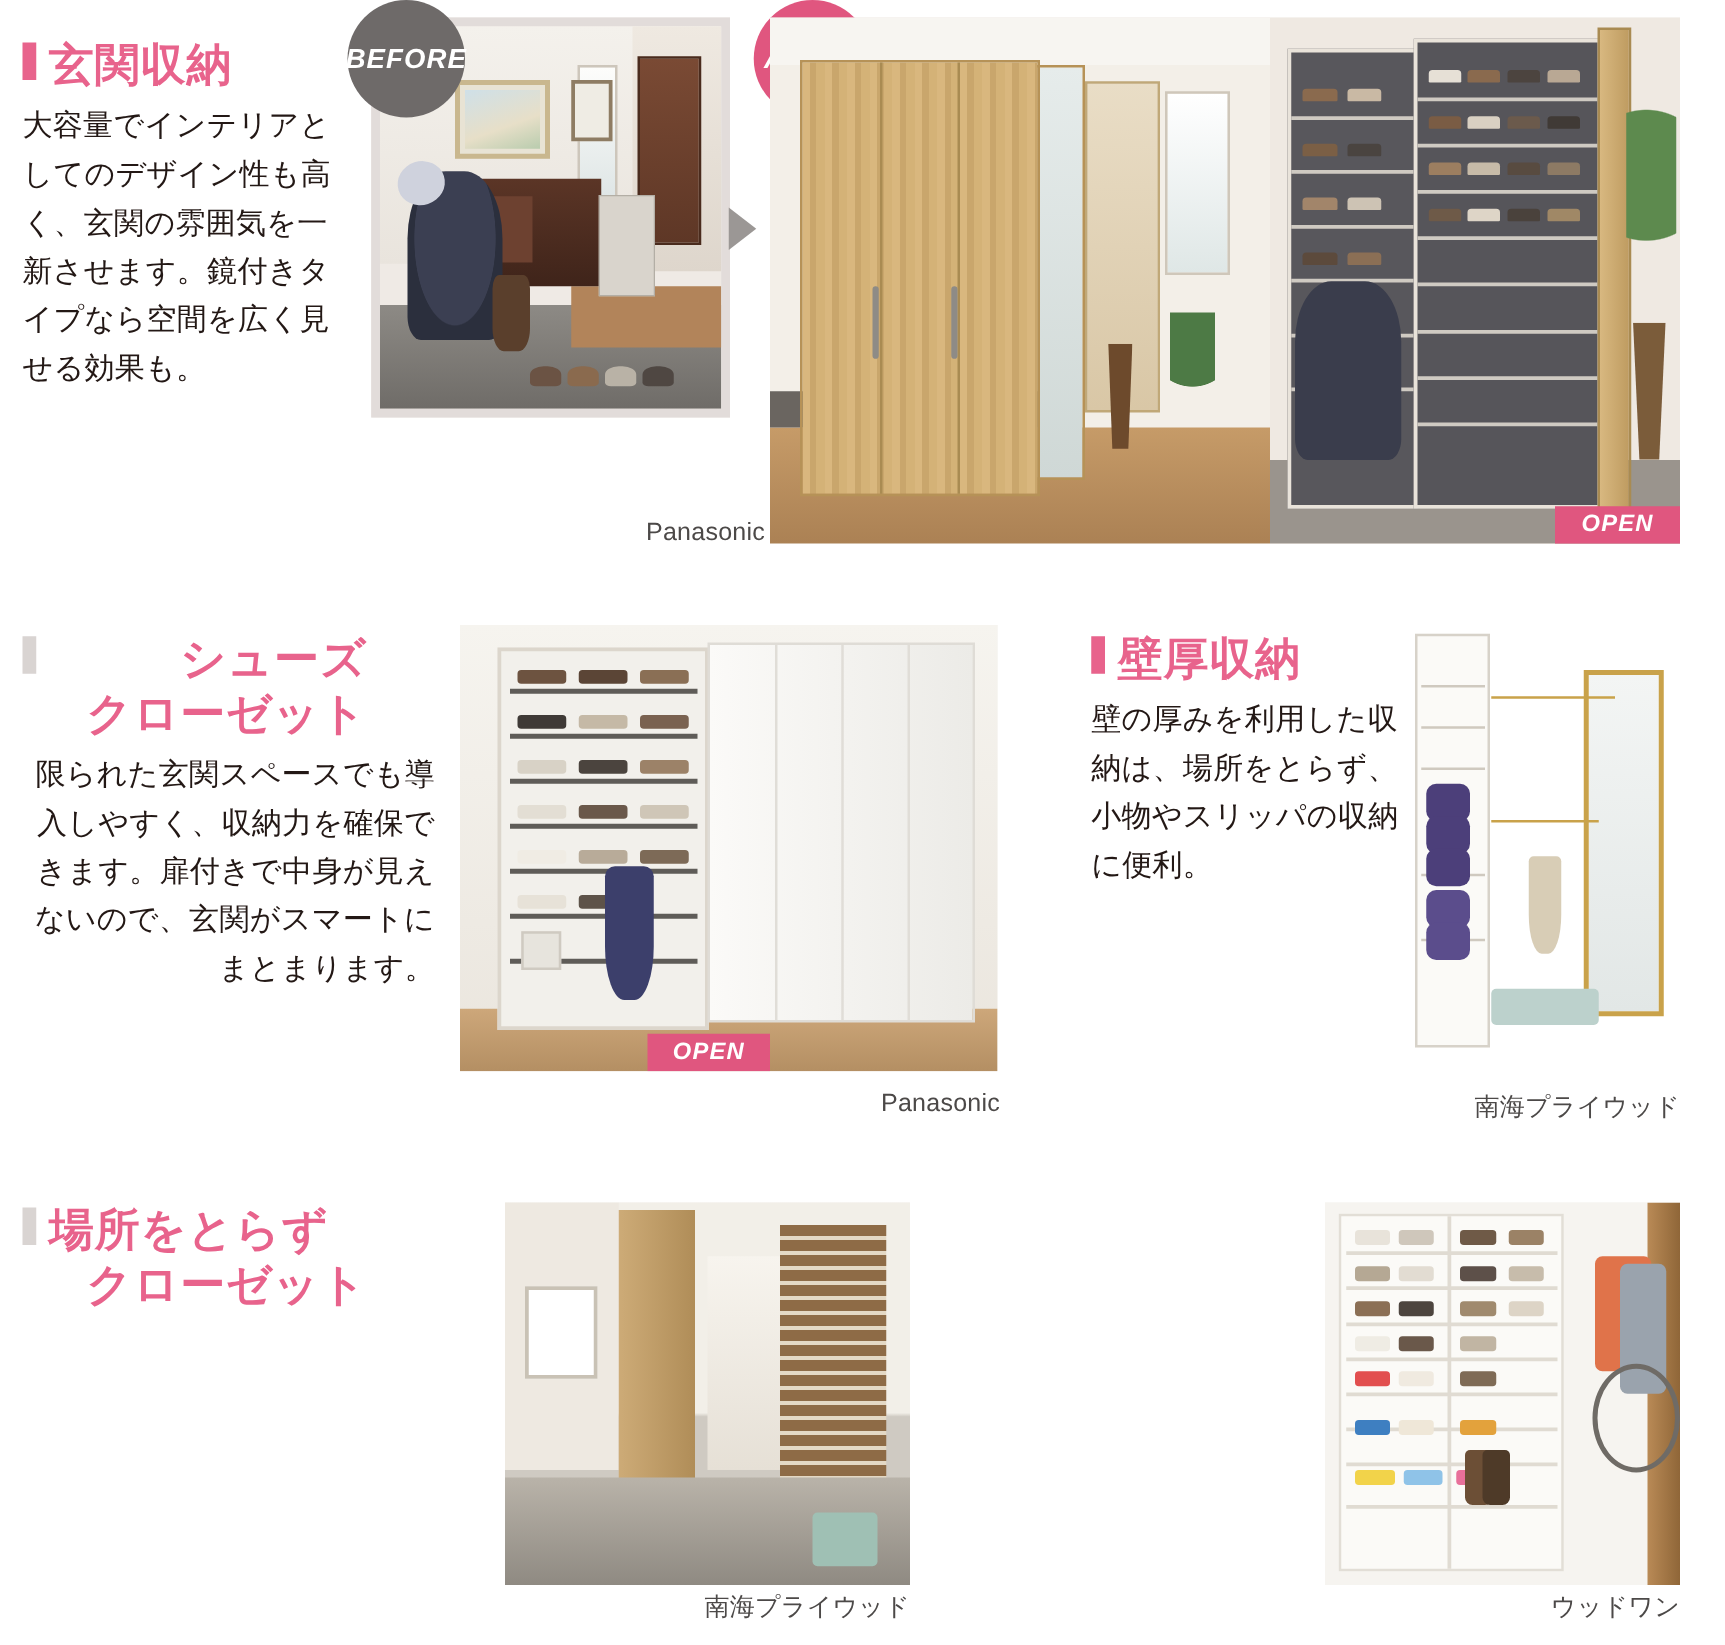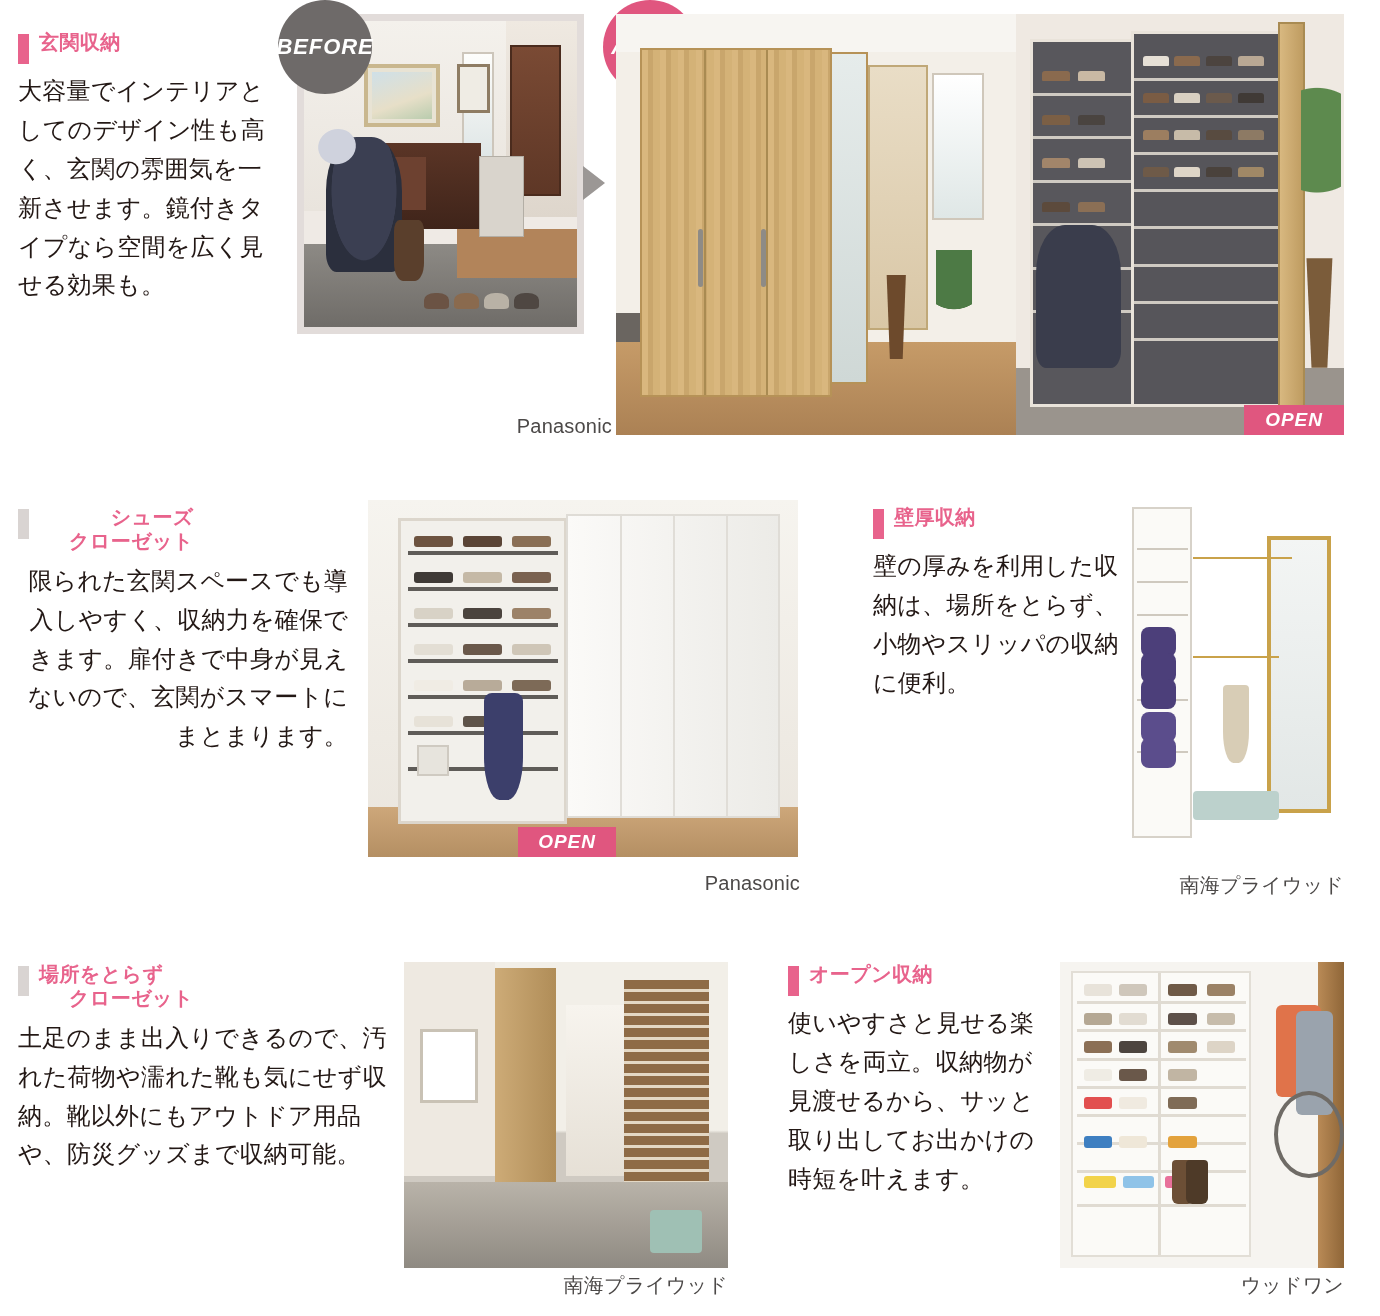--- a/index.html
+++ b/index.html
@@ -11,21 +11,21 @@
     position:relative;
     overflow:hidden;
   }
   .page{position:relative;width:1380px;height:1316px;}
 
   
   .sec{position:absolute;}
   .heading{display:flex;align-items:flex-start;gap:10px;}
   .hmark{width:11px;height:30px;background:#d9d4d2;flex:0 0 11px;margin-top:4px;}
   .hmark.pink{background:#e8638c;}
-  .htext{font-size:20px;font-weight:bold;line-height:1.22;letter-spacing:0.02em;}
+  .htext{font-size:36px;font-weight:bold;line-height:1.22;letter-spacing:0.02em;}
   .htext.pink{color:#e8638c;}
   .body{font-size:24px;line-height:1.62;letter-spacing:0.01em;margin-top:8px;color:#231815;}
   .caption{font-size:20px;color:#4c4948;text-align:right;letter-spacing:0.01em;}
 
   
   .photo{position:absolute;overflow:hidden;background:#efeae5;}
   .tag{
     position:absolute;font-style:italic;font-weight:bold;color:#fff;
     display:flex;align-items:center;justify-content:center;
     border-radius:50%;letter-spacing:0.04em;
@@ -329,43 +329,35 @@
   <div class="caption" style="position:absolute;left:1060px;top:872px;width:284px;">南海プライウッド</div>
 
   <div class="sec" style="left:18px;top:962px;width:372px;">
     <div class="heading">
       <span class="hmark"></span>
       <span class="htext pink">
         <span>場所をとらず</span><br>
         <span style="padding-left:30px;display:inline-block;">クローゼット</span>
       </span>
     </div>
-    <div class="body">土足のまま出入りできるので、汚れた荷物や濡れた靴も気にせず収納。靴以外にもアウトドア用品や、防災グッズまで収納可能。</div>
   </div>
 
   <div class="photo" id="p5">
     <div class="bg"></div>
     <div class="lwall"></div>
     <div class="art"></div>
     <div class="hall"></div>
     <div class="shelfwall"></div>
     <div class="bigdoor"></div>
     <div class="flr"></div>
     <div class="stool"></div>
   </div>
 
   <div class="caption" style="position:absolute;left:470px;top:1272px;width:258px;">南海プライウッド</div>
 
-  <div class="sec" style="left:788px;top:962px;width:256px;">
-    <div class="heading">
-      <span class="hmark pink"></span>
-      <span class="htext pink">オープン収納</span>
-    </div>
-    <div class="body">使いやすさと見せる楽しさを両立。収納物が見渡せるから、サッと取り出してお出かけの時短を叶えます。</div>
-  </div>
 
   <div class="photo" id="p6">
     <div class="bg"></div>
     <div class="woodwall"></div>
     <div class="rack">
       <span class="vs" style="left:48%"></span>
       <span class="hs" style="top:10%"></span>
         <span class="hs" style="top:20%"></span>
       <span class="hs" style="top:30%"></span>
         <span class="hs" style="top:40%"></span>

